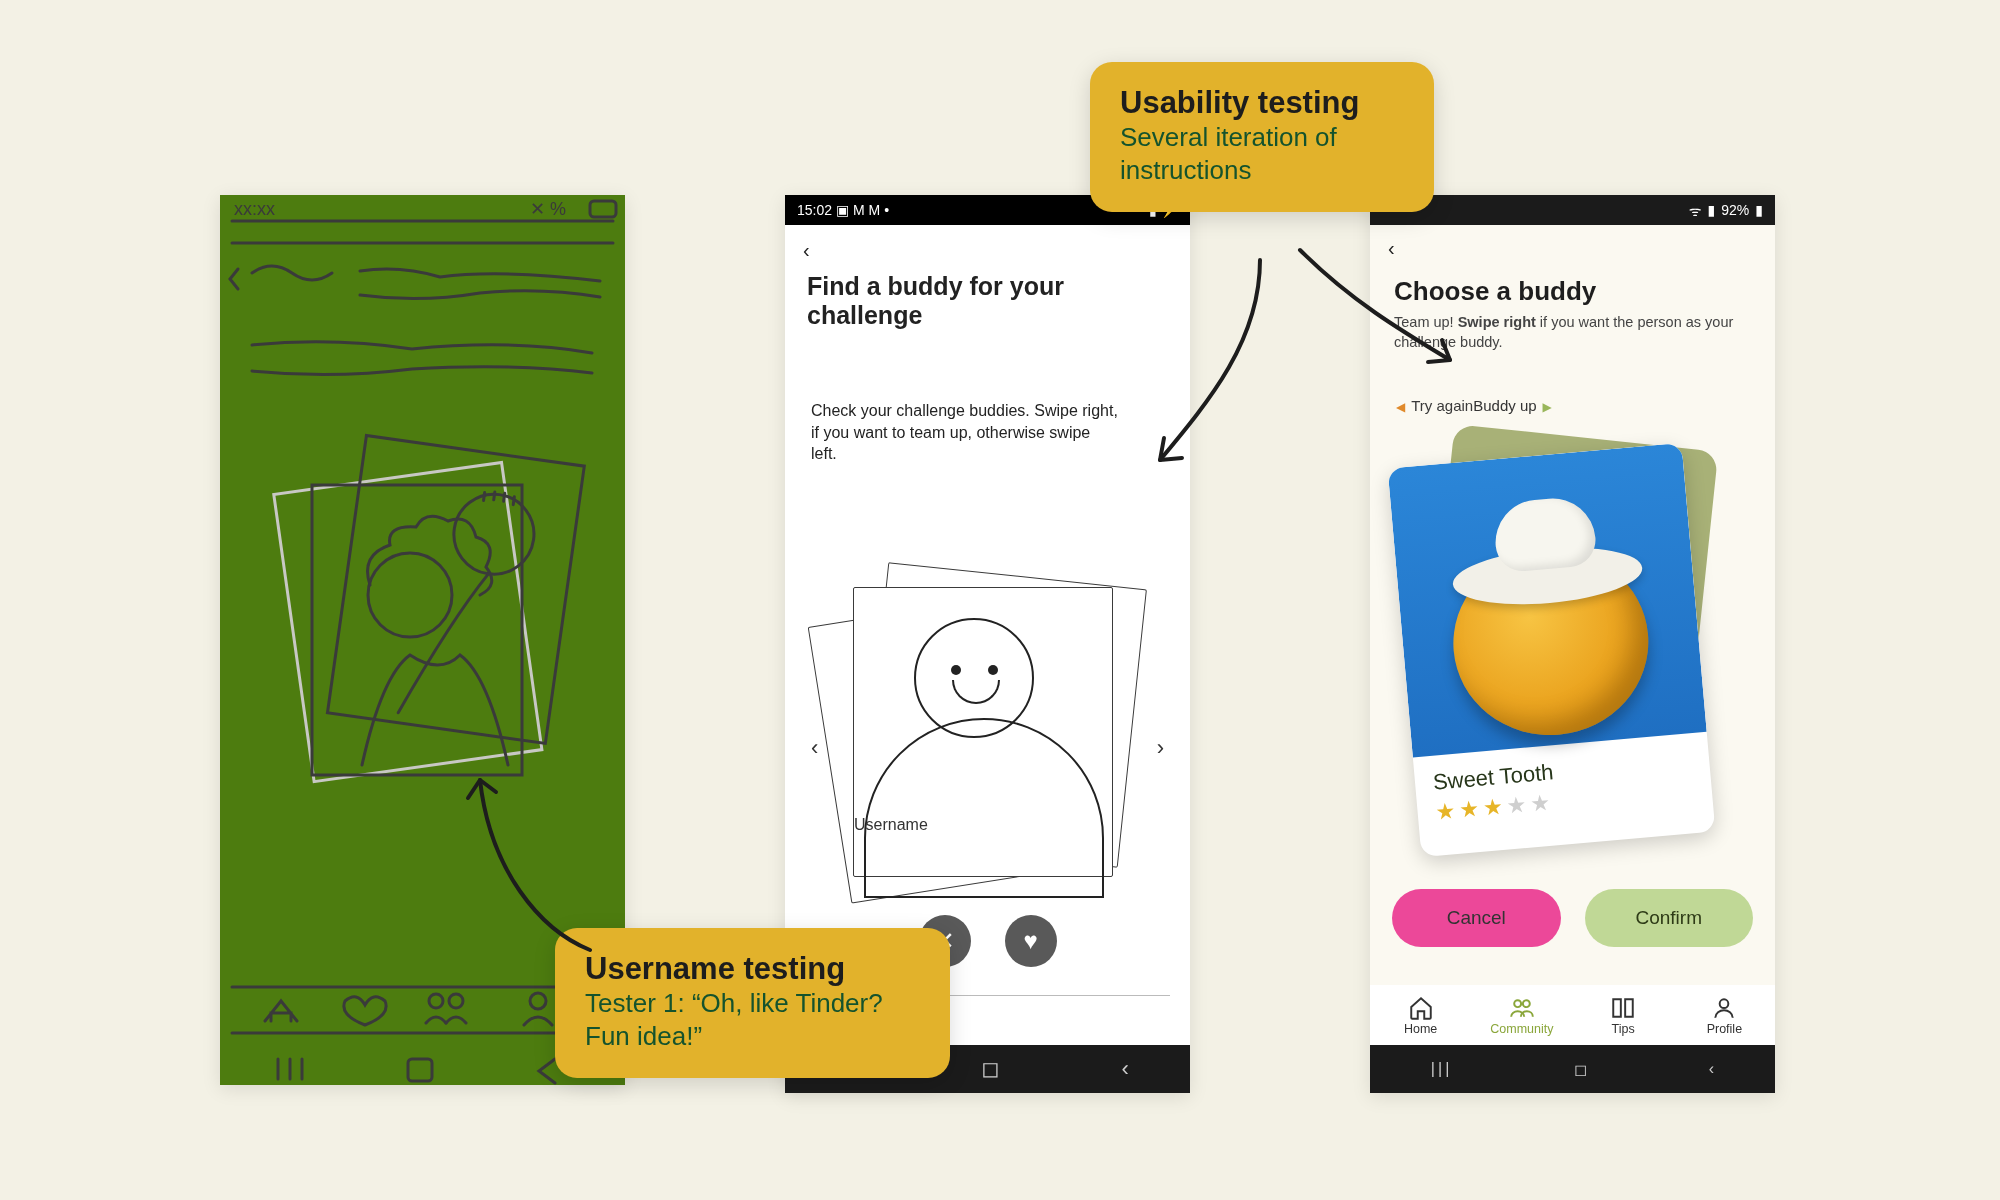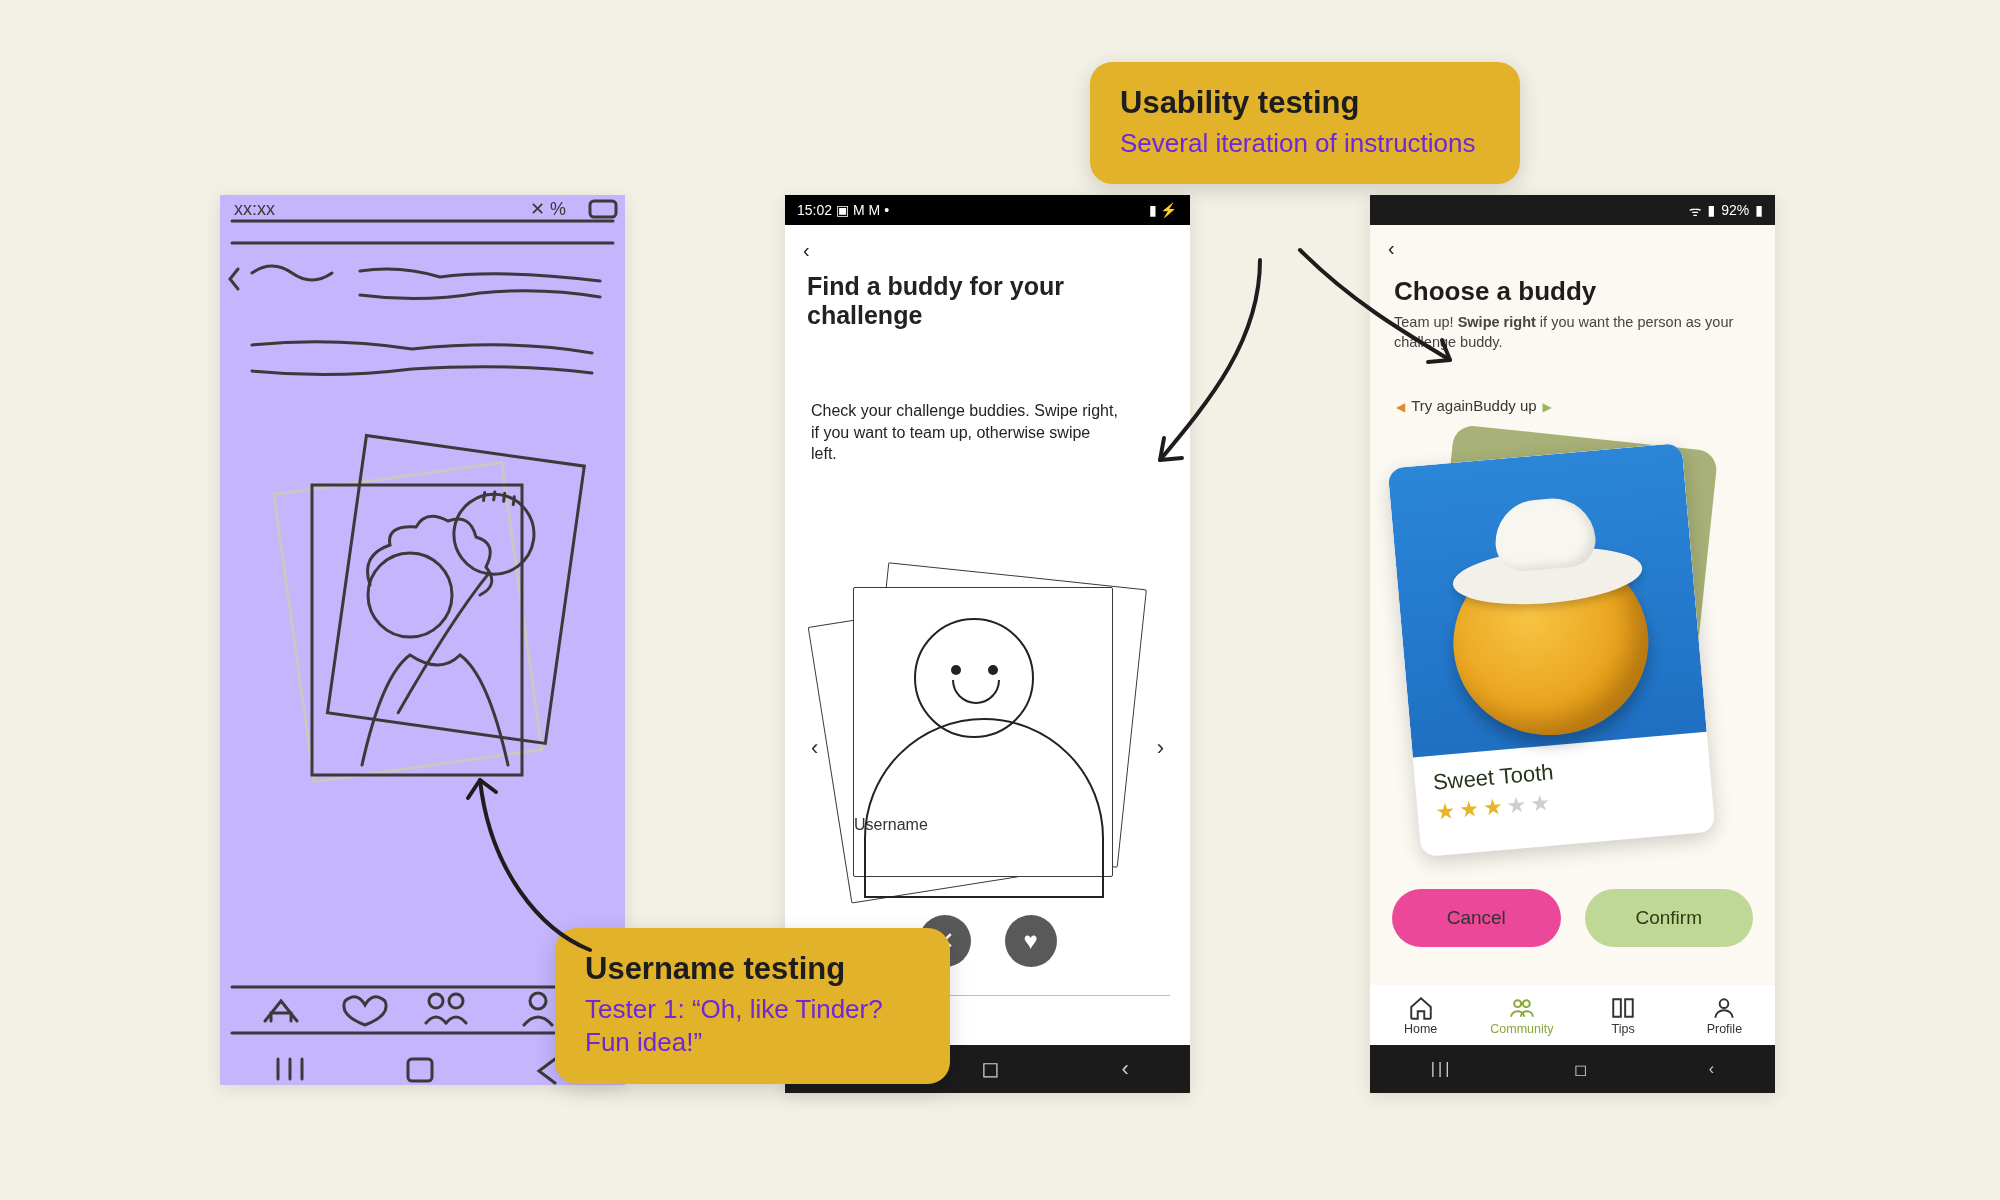--- a/index.html
+++ b/index.html
@@ -13,21 +13,21 @@
   }
   .phone {
     position: absolute;
     background: #fff;
     box-shadow: 0 4px 18px rgba(0,0,0,0.1);
   }
   
   .sketch {
     left: 220px; top: 195px;
     width: 405px; height: 890px;
-    background: #c4b5fd;
+    background: #4d7c0f;
     border: none;
   }
   .sketch svg { position:absolute; left:0; top:0; }
   
   .mid {
     left: 785px; top: 195px;
     width: 405px; height: 898px;
     background: #fff;
   }
   .mid .statusbar {
@@ -89,23 +89,23 @@
   .hi .btn.cancel { background:#ec4899; color:#333; }
   .hi .btn.confirm{ background:#c0d896; color:#2e3b17; }
   .hi .tabbar2 { position:absolute; left:0; right:0; top:790px; height:60px; background:#fff; display:flex; }
   .hi .tab2 { flex:1; display:flex; flex-direction:column; align-items:center; justify-content:center; gap:1px; font-size:12.5px; color:#333; }
   .hi .tab2.active { color:#8aa63a; }
   .hi .tab2 svg { width:26px; height:26px; }
   .hi .navbar2 { position:absolute; left:0; right:0; bottom:0; height:48px; background:#1b1b1b; display:flex; align-items:center; justify-content:space-around; color:#ccc; }
   
   .callout { position:absolute; background:#e2b22b; border-radius:22px; padding:22px 30px 24px 30px; box-shadow:0 6px 22px rgba(0,0,0,.15); }
   .callout .h { font-size:31px; font-weight:600; color:#1d1d1d; line-height:1.2; }
-  .callout .p { font-size:26px; color:#6d28d9; line-height:1.28; margin-top:6px; }
+  .callout .p { font-size:26px; color:#14532d; line-height:1.28; margin-top:0; }
   .call1 { left:555px; top:928px; width:395px; }
-  .call2 { left:1090px; top:62px; width:430px; }
+  .call2 { left:1090px; top:62px; width:344px; }
   
   .arrow { position:absolute; pointer-events:none; }
 </style>
 </head>
 <body>
 
 <div class="phone sketch">
   <svg viewBox="0 0 405 890" width="405" height="890">
     <g stroke="#3a3a3a" stroke-width="3" fill="none" stroke-linecap="round">
 

